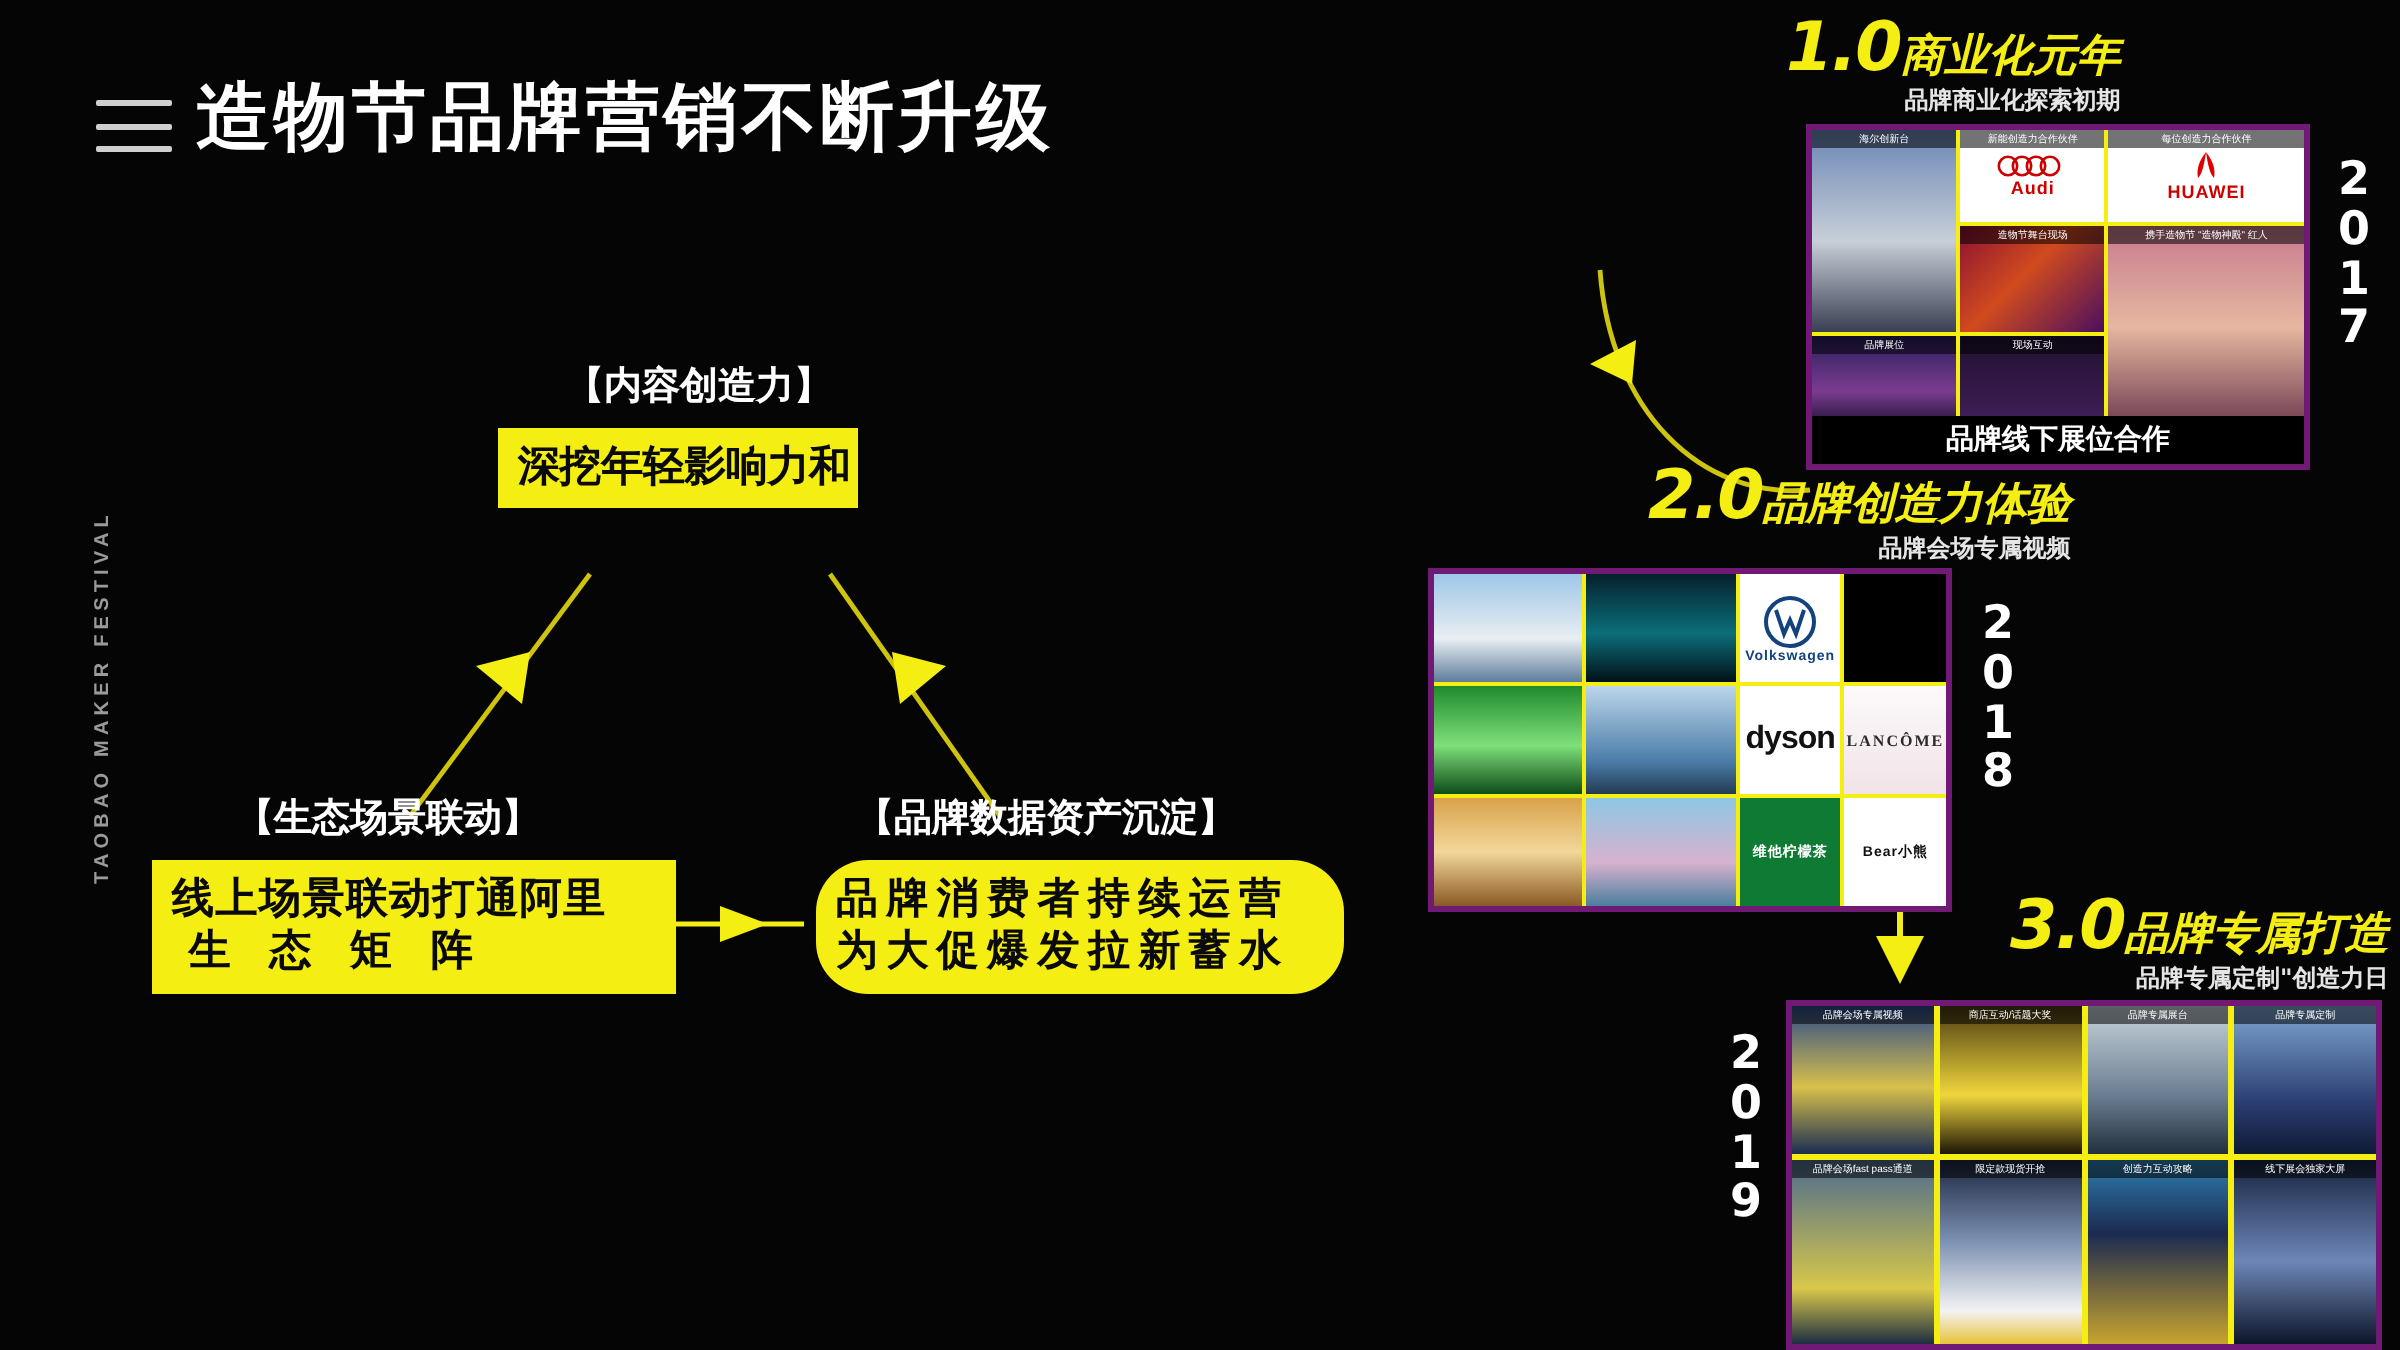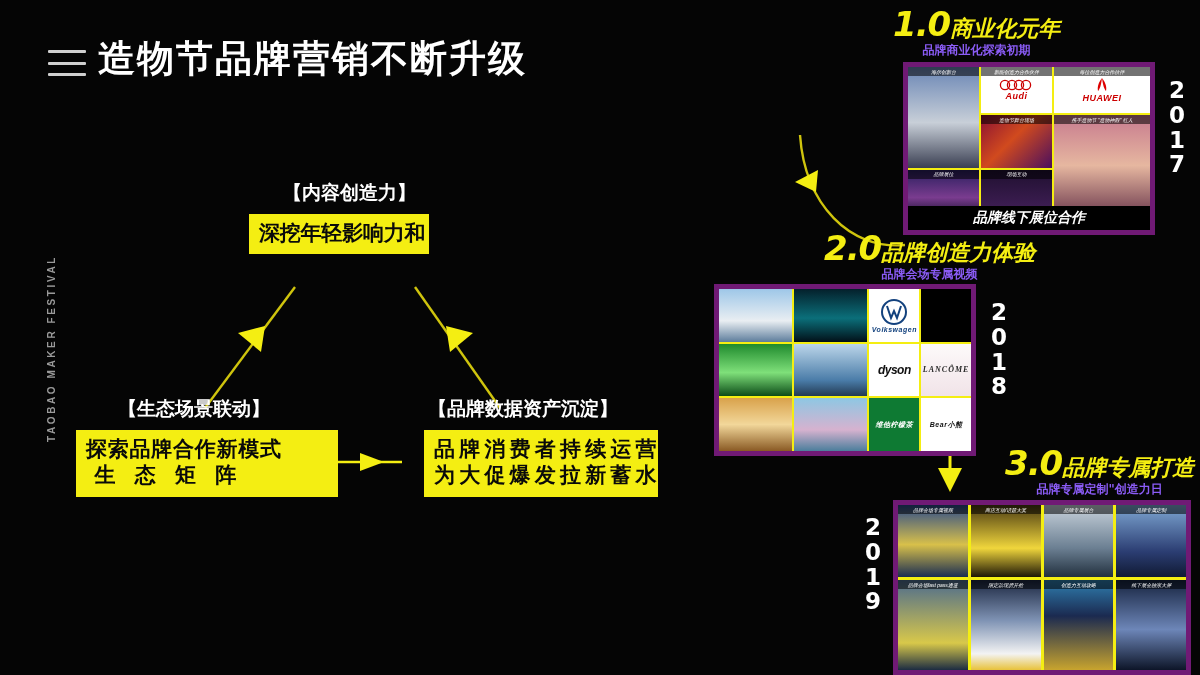--- a/index.html
+++ b/index.html
@@ -28,40 +28,40 @@
   #box-content{left:249px;top:214px;width:180px;}
   #box-content .l1{display:block;letter-spacing:-0.01em;}
   #box-content .l2{letter-spacing:0.30em;text-indent:0.15em;}
 
   #label-ecology{left:118px;top:396px;}
   #box-ecology{left:76px;top:430px;width:262px;}
   #box-ecology .l1{display:block;letter-spacing:0.035em;}
   #box-ecology .l2{letter-spacing:0.92em;text-indent:0.4em;}
 
   #label-data{left:428px;top:396px;}
-  #box-data{left:424px;top:430px;width:234px;}
+  #box-data{left:408px;top:430px;width:264px;border-radius:26px;}
   #box-data .l1{display:block;letter-spacing:0.20em;}
   #box-data .l2{letter-spacing:0.20em;}
 
   .flow-svg{position:absolute;left:0;top:0;width:700px;height:675px;pointer-events:none;}
 
   
   .stage-head{position:absolute;white-space:nowrap;}
   .stage-head .ver{font-size:34px;font-weight:700;font-style:italic;color:#f4ee12;letter-spacing:-1px;
       font-family:"DejaVu Sans","Liberation Sans",sans-serif;}
   .stage-head .nm{font-size:22px;font-weight:700;font-style:italic;color:#f4ee12;
       font-family:"DejaVu Sans","Liberation Sans",sans-serif;}
-  .stage-head .sub{display:block;text-align:center;color:#8b5cf6;font-size:12px;font-weight:700;margin-top:-2px;
+  .stage-head .sub{display:block;text-align:right;color:#e5e5e5;font-size:12px;font-weight:700;margin-top:-2px;
       font-family:"DejaVu Sans","Liberation Sans",sans-serif;}
 
   .year{position:absolute;color:#fff;font-size:23px;font-weight:700;letter-spacing:0;line-height:1.08;
      font-family:"DejaVu Sans","Liberation Sans",sans-serif;text-align:center;width:22px;}
   .year span{display:block;}
 
-  .panel{position:absolute;border:5px solid #701a75;background:#f0abfc;box-sizing:border-box;overflow:hidden;font-style:italic;}
+  .panel{position:absolute;border:3px solid #701a75;background:#f0abfc;box-sizing:border-box;overflow:hidden;}
   .panel-caption{position:absolute;left:0;right:0;bottom:0;height:24px;background:#000;color:#fff;
      font-size:14px;font-weight:700;display:flex;align-items:center;justify-content:center;
      font-family:"DejaVu Sans","Liberation Sans",sans-serif;}
 
   .grid{display:grid;width:100%;height:100%;gap:2px;background:#f4ee12;}
   .cell{position:relative;overflow:hidden;background:#111;}
   .logo-cell{background:#fff;display:flex;flex-direction:column;align-items:center;justify-content:center;}
   .logo-cell .txt{font-size:9px;font-weight:700;color:#222;letter-spacing:.5px;}
   .tiny-cap{position:absolute;left:0;right:0;top:0;height:9px;color:#fff;font-size:5px;display:flex;
      align-items:center;justify-content:center;background:rgba(0,0,0,.55);}
@@ -95,21 +95,21 @@
       <polygon points="360,453 384,462 360,471" fill="#f4ee12"></polygon>
     </svg>
 
     <div class="node-label" id="label-content">【内容创造力】</div>
     <div class="node-box" id="box-content">
       <span class="l1">深挖年轻影响力和</span>
     </div>
 
     <div class="node-label" id="label-ecology">【生态场景联动】</div>
     <div class="node-box" id="box-ecology">
-      <span class="l1">探索品牌合作新模式</span>
+      <span class="l1">线上场景联动打通阿里</span>
       <span class="l2">生态矩阵</span>
     </div>
 
     <div class="node-label" id="label-data">【品牌数据资产沉淀】</div>
     <div class="node-box" id="box-data">
       <span class="l1">品牌消费者持续运营</span>
       <span class="l2">为大促爆发拉新蓄水</span>
     </div>
   </div>
 
@@ -191,21 +191,21 @@
         <svg width="28" height="28" viewBox="0 0 28 28">
           <circle cx="14" cy="14" r="12" fill="none" stroke="#13427e" stroke-width="2"></circle>
           <path d="M7 8 L11 20 L14 13 L17 20 L21 8" fill="none" stroke="#13427e" stroke-width="2"></path>
         </svg>
         <div class="txt" style="color:#13427e;font-size:7px;">Volkswagen</div>
       </div>
       <div class="cell" style="background:#000;"></div>
       <div class="cell" style="background:linear-gradient(#1f8a2d,#7fe07a 55%,#0c4c18);"></div>
       <div class="cell" style="background:linear-gradient(#bcd6ea,#4a7ca8 70%,#223a52);"></div>
       <div class="cell logo-cell">
-        <div class="txt" style="font-size:12px;letter-spacing:-0.5px;color:#111;">dyson</div>
+        <div class="txt" style="font-size:16px;letter-spacing:-0.5px;color:#111;">dyson</div>
       </div>
       <div class="cell logo-cell" style="background:linear-gradient(#fdfafa,#f1e3e8);">
         <div class="txt" style="font-size:8px;letter-spacing:1px;color:#2b2b2b;font-family:'Liberation Serif',serif;">LANCÔME</div>
       </div>
       <div class="cell" style="background:linear-gradient(#d9a24b,#f2d79a 50%,#8a5a24);"></div>
       <div class="cell" style="background:linear-gradient(#8ec7e3,#d6b2cf 60%,#4b7e9c);"></div>
       <div class="cell logo-cell" style="background:#0e7a33;">
         <div class="txt" style="color:#fff;font-size:7px;">维他柠檬茶</div>
       </div>
       <div class="cell logo-cell">

